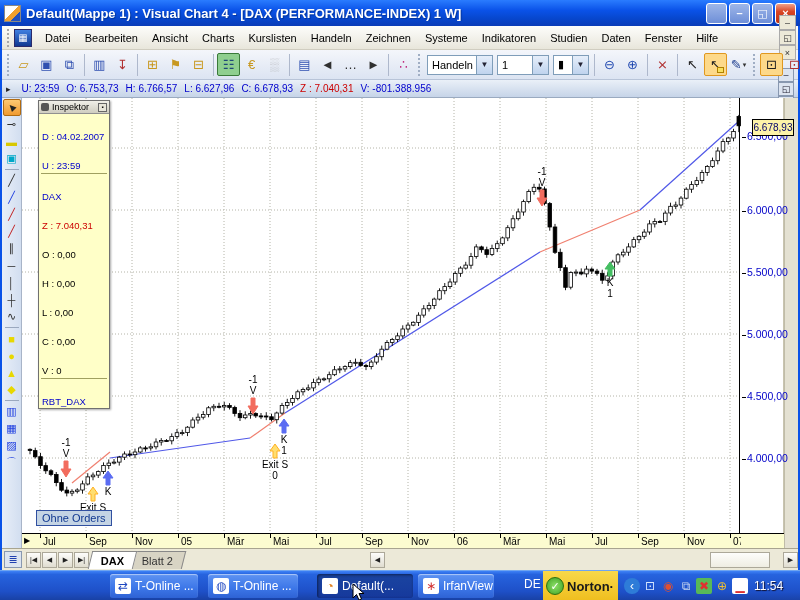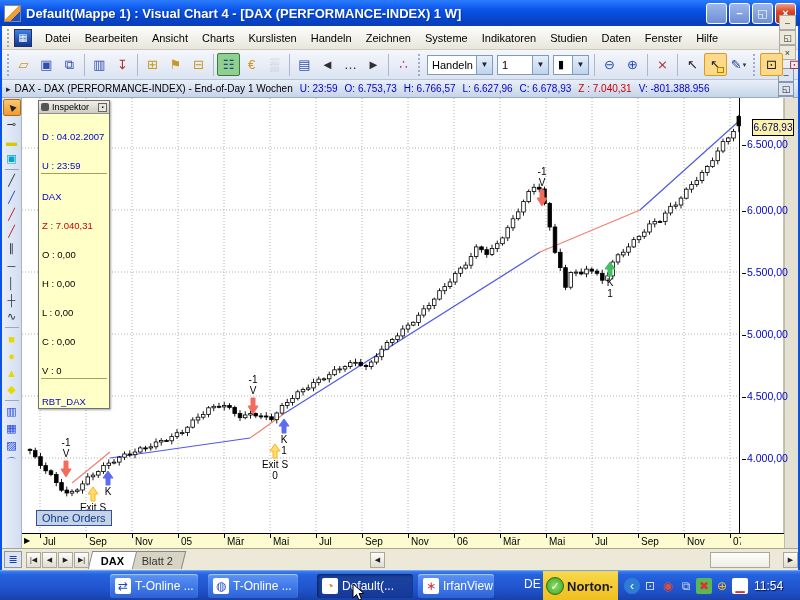--- a/index.html
+++ b/index.html
@@ -239,21 +239,20 @@
             <span style="color: rgb(32, 32, 32);">⊡</span>
           </span>
           <span class="tbtn">
             <span style="color: rgb(176, 48, 48);">⊡</span>
           </span>
         </span>
     </div>
 
     <div class="chart-titlebar">
       <span class="exp">▸</span>
-      <span class="ct-title">DAX - DAX (PERFORMANCE-INDEX) - End-of-Day 1 Wochen</span>
       <span id="chart-header-fields"><span class="fld" style="color: rgb(0, 0, 204); font-weight: normal;">U: 23:59</span><span class="fld" style="color: rgb(0, 0, 204); font-weight: normal;">O: 6.753,73</span><span class="fld" style="color: rgb(0, 0, 204); font-weight: normal;">H: 6.766,57</span><span class="fld" style="color: rgb(0, 0, 204); font-weight: normal;">L: 6.627,96</span><span class="fld" style="color: rgb(0, 0, 204); font-weight: normal;">C: 6.678,93</span><span class="fld" style="color: rgb(204, 0, 0); font-weight: normal;">Z : 7.040,31</span><span class="fld" style="color: rgb(0, 0, 204); font-weight: normal;">V: -801.388.956</span></span>
       <div class="spacer"></div>
       <span id="chart-title-btns">
           <span class="cbtn">–</span>
           <span class="cbtn">◱</span>
           <span class="cbtn">×</span>
         </span>
     </div>
 
     <div class="workspace">
@@ -679,21 +678,21 @@
         <div class="orders-label">Ohne Orders</div>
 
         <div class="date-strip">
           <span class="dplay">▶</span>
           <span id="date-ticks"><span class="dtick" style="left: 18px;"></span><span class="dlab" style="left: 21px;">Jul</span><span class="dtick" style="left: 64px;"></span><span class="dlab" style="left: 67px;">Sep</span><span class="dtick" style="left: 110px;"></span><span class="dlab" style="left: 113px;">Nov</span><span class="dtick" style="left: 156px;"></span><span class="dlab" style="left: 159px;">05</span><span class="dtick" style="left: 202px;"></span><span class="dlab" style="left: 205px;">Mär</span><span class="dtick" style="left: 248px;"></span><span class="dlab" style="left: 251px;">Mai</span><span class="dtick" style="left: 294px;"></span><span class="dlab" style="left: 297px;">Jul</span><span class="dtick" style="left: 340px;"></span><span class="dlab" style="left: 343px;">Sep</span><span class="dtick" style="left: 386px;"></span><span class="dlab" style="left: 389px;">Nov</span><span class="dtick" style="left: 432px;"></span><span class="dlab" style="left: 435px;">06</span><span class="dtick" style="left: 478px;"></span><span class="dlab" style="left: 481px;">Mär</span><span class="dtick" style="left: 524px;"></span><span class="dlab" style="left: 527px;">Mai</span><span class="dtick" style="left: 570px;"></span><span class="dlab" style="left: 573px;">Jul</span><span class="dtick" style="left: 616px;"></span><span class="dlab" style="left: 619px;">Sep</span><span class="dtick" style="left: 662px;"></span><span class="dlab" style="left: 665px;">Nov</span><span class="dtick" style="left: 708px;"></span><span class="dlab" style="left: 711px;">07</span></span>
         </div>
       </div>
 
       <div class="price-axis" id="price-axis">
         <div class="axis-corner"></div>
-      <div class="plab" style="top: 40px; text-align: center;">6.500,00</div>
+      <div class="plab" style="top: 32px; text-align: center;">6.500,00</div>
           <div class="plab" style="top: 106px;">6.000,00</div>
           <div class="plab" style="top: 168px;">5.500,00</div>
           <div class="plab" style="top: 230px;">5.000,00</div>
           <div class="plab" style="top: 292px;">4.500,00</div>
           <div class="plab" style="top: 354px;">4.000,00</div>
           <div class="ptag" style="top: 20.8127px;">6.678,93</div>
         </div>
 
       <div class="frame-strip"></div>
     </div>

